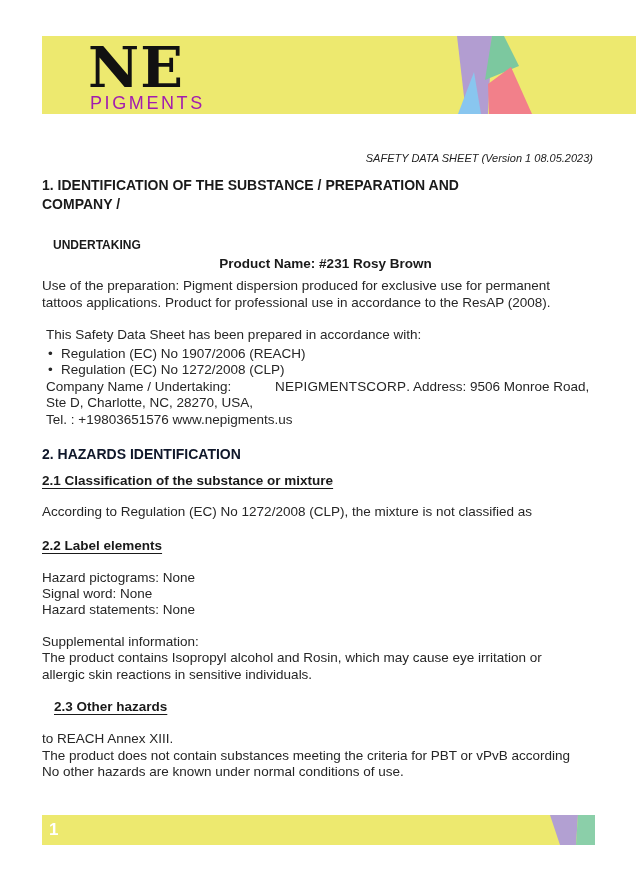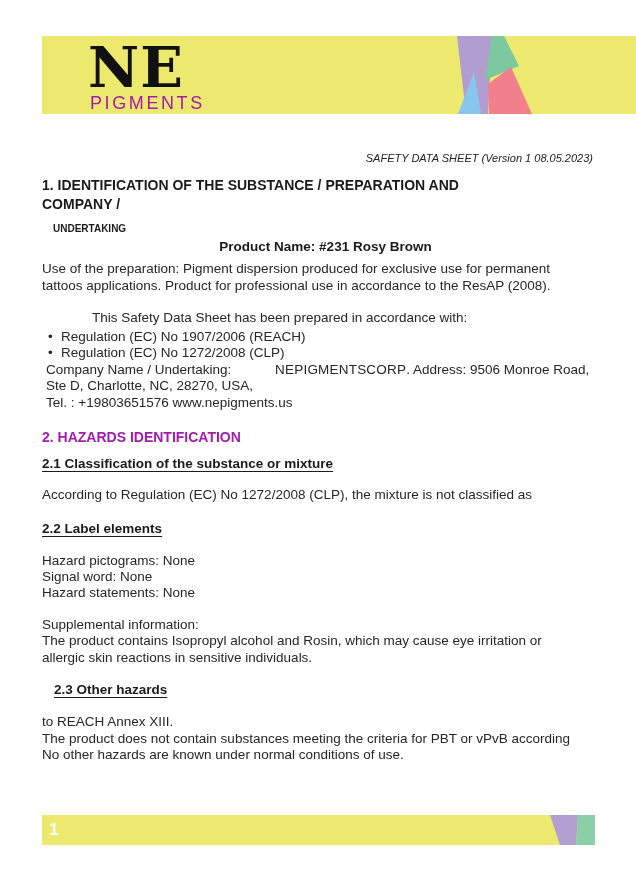--- a/index.html
+++ b/index.html
@@ -22,31 +22,31 @@
   }
   
   .version-line {
     position:absolute; left:42px; top:152px; width:551px; text-align:right;
     font-style:italic; font-size:11px; color:#222222; white-space:nowrap;
   }
   
   .content { position:absolute; left:42px; top:176px; width:556px; }
   .line { white-space:nowrap; }
   .h1 { font-size:14px; font-weight:bold; line-height:19px; color:#1a1a1a; }
-  .h1-sub { font-size:10px; font-weight:bold; line-height:19px; color:#1a1a1a; padding-left:11px; margin-top:5px; }
+  .h1-sub { font-size:12px; font-weight:bold; line-height:19px; color:#1a1a1a; padding-left:11px; margin-top:22px; }
   .product-name { font-size:13.5px; font-weight:bold; line-height:18px; color:#1a1a1a; padding-left:11px;text-align:center; }
   .body-text { font-size:13.5px; line-height:16.5px; }
   .use-para { margin-top:5px; }
-  .prepared-line { margin-top:16px; padding-left:4px;margin-left:46px; }
+  .prepared-line { margin-top:16px; padding-left:4px; }
   .bullet-list { margin-top:2px; padding-left:6px; }
   .bullet-item { display:flex; line-height:16.5px; }
   .bullet-dot { width:13px; text-align:left; }
   .company-block { padding-left:4px; }
   .company-bold { font-weight:normal; letter-spacing:0.2px;padding-left:40px; }
-  .h2 { font-size:14px; font-weight:bold; line-height:19px; color:#a21caf; margin-top:17px; }
+  .h2 { font-size:14px; font-weight:bold; line-height:19px; color:#0f172a; margin-top:17px; }
   .h3 {
     font-size:13.5px; font-weight:bold; line-height:18px; color:#1a1a1a;
     text-decoration:underline; text-decoration-thickness:1px; text-underline-offset:3px;
   }
   .h3-21 { margin-top:8px; }
   .h3-22 { margin-top:16px; }
   .h3-23 { margin-top:15px;margin-left:12px; }
   .para-21 { margin-top:14px; }
   .label-items { margin-top:15px; line-height:16px; font-size:13.5px; }
   .supplemental { margin-top:16px; }

